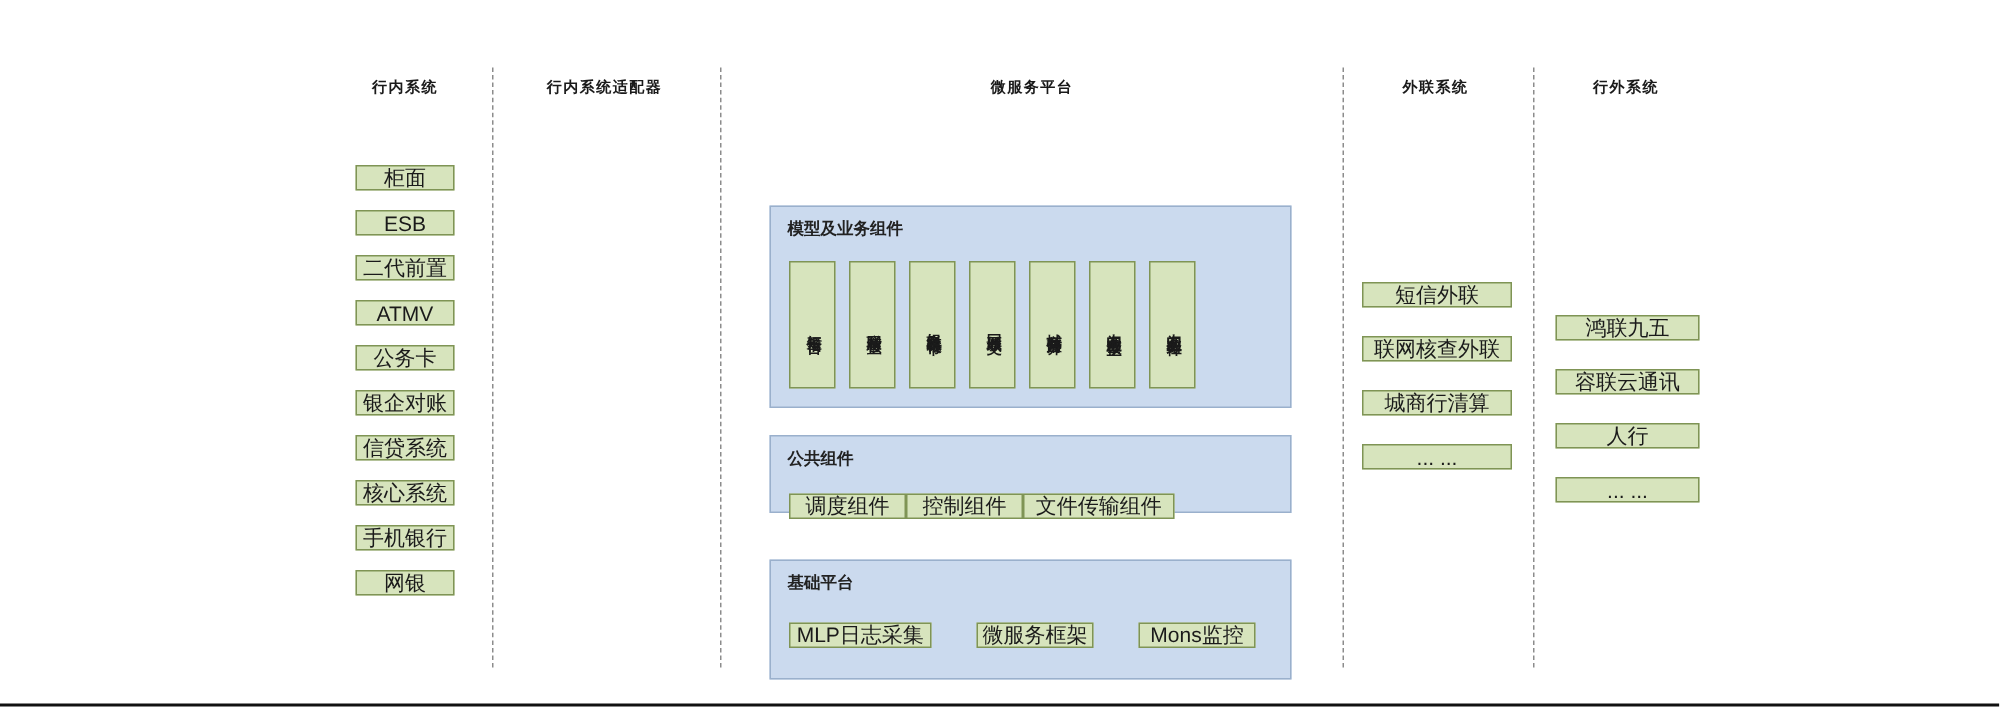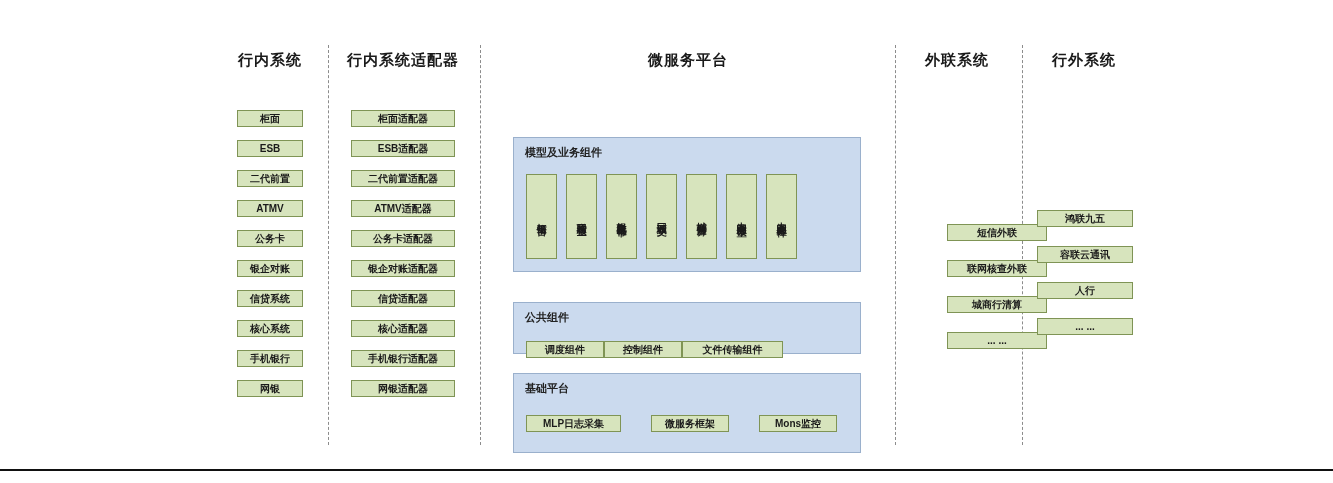--- a/index.html
+++ b/index.html
@@ -1,32 +1,32 @@
 <!DOCTYPE html>
 <html><head>
 <meta charset="utf-8">
 <style>
   * { margin:0; padding:0; box-sizing:border-box; }
   html,body { background:#ffffff; }
   body { font-family:"Liberation Sans","DejaVu Sans",sans-serif; }
   .diagram { position:relative; width:1333px; height:483px; background:#ffffff; overflow:hidden; }
 
-  .hdr { position:absolute; top:51px; transform:translateX(-50%); font-size:15px; font-weight:bold;
+  .hdr { position:absolute; top:51px; transform:translateX(-50%); font-size:10px; font-weight:bold;
          color:#1a1a1a; letter-spacing:1px; white-space:nowrap; }
 
   .vline { position:absolute; top:45px; height:400px; width:0; border-left:1px dashed #8c8c8c; }
 
   .col { position:absolute; display:flex; flex-direction:column; gap:13px; }
   .gbox { width:100%; height:17px; background:#d7e4bd; border:1px solid #7f9455;
           display:flex; align-items:center; justify-content:center;
-          font-size:10px; font-weight:bold; color:#1a1a1a; white-space:nowrap; }
+          font-size:14px; font-weight:normal; color:#1a1a1a; white-space:nowrap; }
 
   .panel { position:absolute; left:513px; width:348px; background:#cbdaee; border:1px solid #9ab0cc;margin-top:40px; }
   .panel-model  { top:97px;  height:135px; }
-  .panel-common { top:262px; height:52px; }
+  .panel-common { top:250px; height:52px; }
   .panel-base   { top:333px; height:80px; }
   .panel-title { position:absolute; top:7px; left:11px; font-size:11px; font-weight:bold; color:#222; }
 
   .vrow { position:absolute; left:12px; top:36px; display:flex; gap:9px; }
   .vbox { width:31px; height:85px; background:#d7e4bd; border:1px solid #7f9455;
           display:flex; align-items:center; justify-content:center;
           writing-mode:vertical-rl; text-orientation:upright;
           font-size:10px; font-weight:bold; color:#1a1a1a; letter-spacing:1px; line-height:1.15; }
 
   .hrow { position:absolute; left:12px; display:flex; }
@@ -61,32 +61,20 @@
     <div class="gbox">二代前置</div>
     <div class="gbox">ATMV</div>
     <div class="gbox">公务卡</div>
     <div class="gbox">银企对账</div>
     <div class="gbox">信贷系统</div>
     <div class="gbox">核心系统</div>
     <div class="gbox">手机银行</div>
     <div class="gbox">网银</div>
   </div>
 
-  <div class="col" style="left:351px; top:110px; width:104px;">
-    <div class="gbox">柜面适配器</div>
-    <div class="gbox">ESB适配器</div>
-    <div class="gbox">二代前置适配器</div>
-    <div class="gbox">ATMV适配器</div>
-    <div class="gbox">公务卡适配器</div>
-    <div class="gbox">银企对账适配器</div>
-    <div class="gbox">信贷适配器</div>
-    <div class="gbox">核心适配器</div>
-    <div class="gbox">手机银行适配器</div>
-    <div class="gbox">网银适配器</div>
-  </div>
 
   <div class="panel panel-model">
     <div class="panel-title">模型及业务组件</div>
     <div class="vrow">
       <div class="vbox">短信平台</div>
       <div class="vbox">联网核查</div>
       <div class="vbox">银联及银行卡</div>
       <div class="vbox">同城票交</div>
       <div class="vbox">城商行清算</div>
       <div class="vbox">中间业务模型</div>
@@ -105,21 +93,21 @@
 
   <div class="panel panel-base">
     <div class="panel-title">基础平台</div>
     <div class="hrow">
       <div class="gbox w95">MLP日志采集</div>
       <div class="gbox w78">微服务框架</div>
       <div class="gbox w78">Mons监控</div>
     </div>
   </div>
 
-  <div class="col" style="left:947px; top:188px; width:100px; gap:19px;margin-top:36px;">
+  <div class="col" style="left:908px; top:188px; width:100px; gap:19px;">
     <div class="gbox">短信外联</div>
     <div class="gbox">联网核查外联</div>
     <div class="gbox">城商行清算</div>
     <div class="gbox">... ...</div>
   </div>
 
   <div class="col" style="left:1037px; top:188px; width:96px; gap:19px;margin-top:22px;">
     <div class="gbox">鸿联九五</div>
     <div class="gbox">容联云通讯</div>
     <div class="gbox">人行</div>

